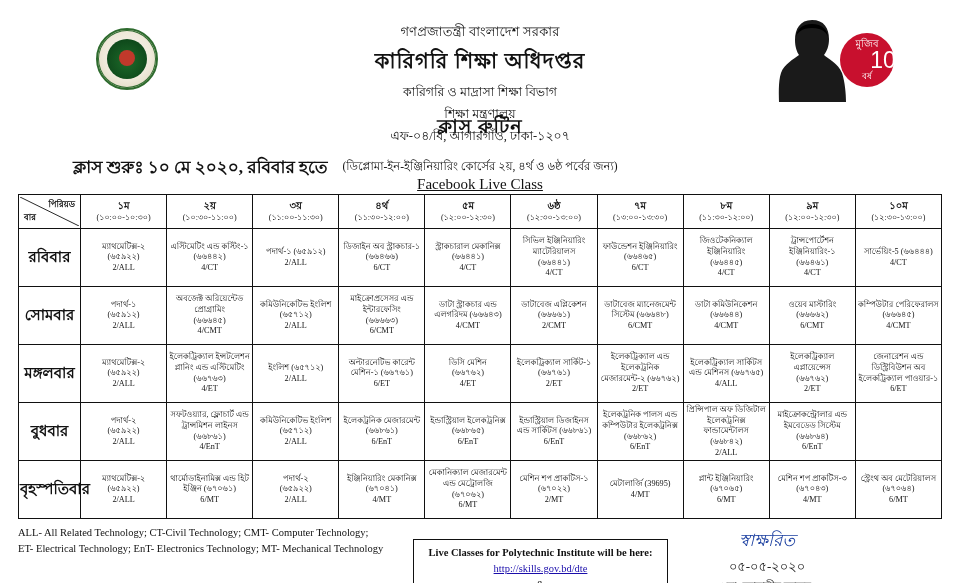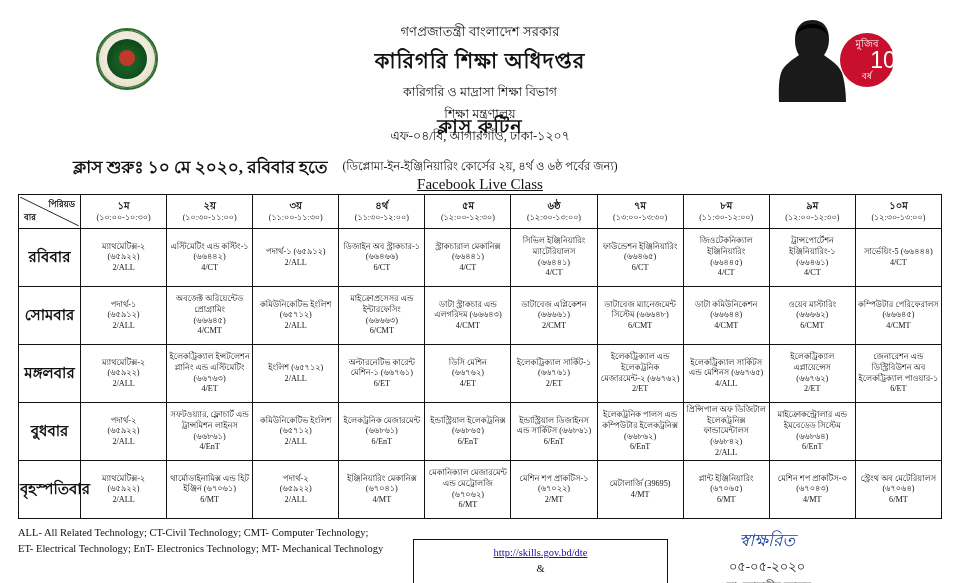--- a/index.html
+++ b/index.html
@@ -504,20 +504,21 @@
     </tbody>
   </table>
 
   <div class="footer">
     <div class="legend">
       <div>ALL- All Related Technology; CT-Civil Technology; CMT- Computer Technology;</div>
       <div>ET- Electrical Technology; EnT- Electronics Technology; MT- Mechanical Technology</div>
     </div>
 
     <div class="live-box">
+      <div class="hdr">Live Classes for Polytechnic Institute will be here:</div>
       <div><a href="#">http://skills.gov.bd/dte</a></div>
       <div>&amp;</div>
 
     </div>
 
     <div class="sign-block">
       <div class="sign-img">স্বাক্ষরিত</div>
       <div class="sign-date">০৫-০৫-২০২০</div>
       <div class="sign-name">(মো: জাহাঙ্গীর আলম)</div>
 

